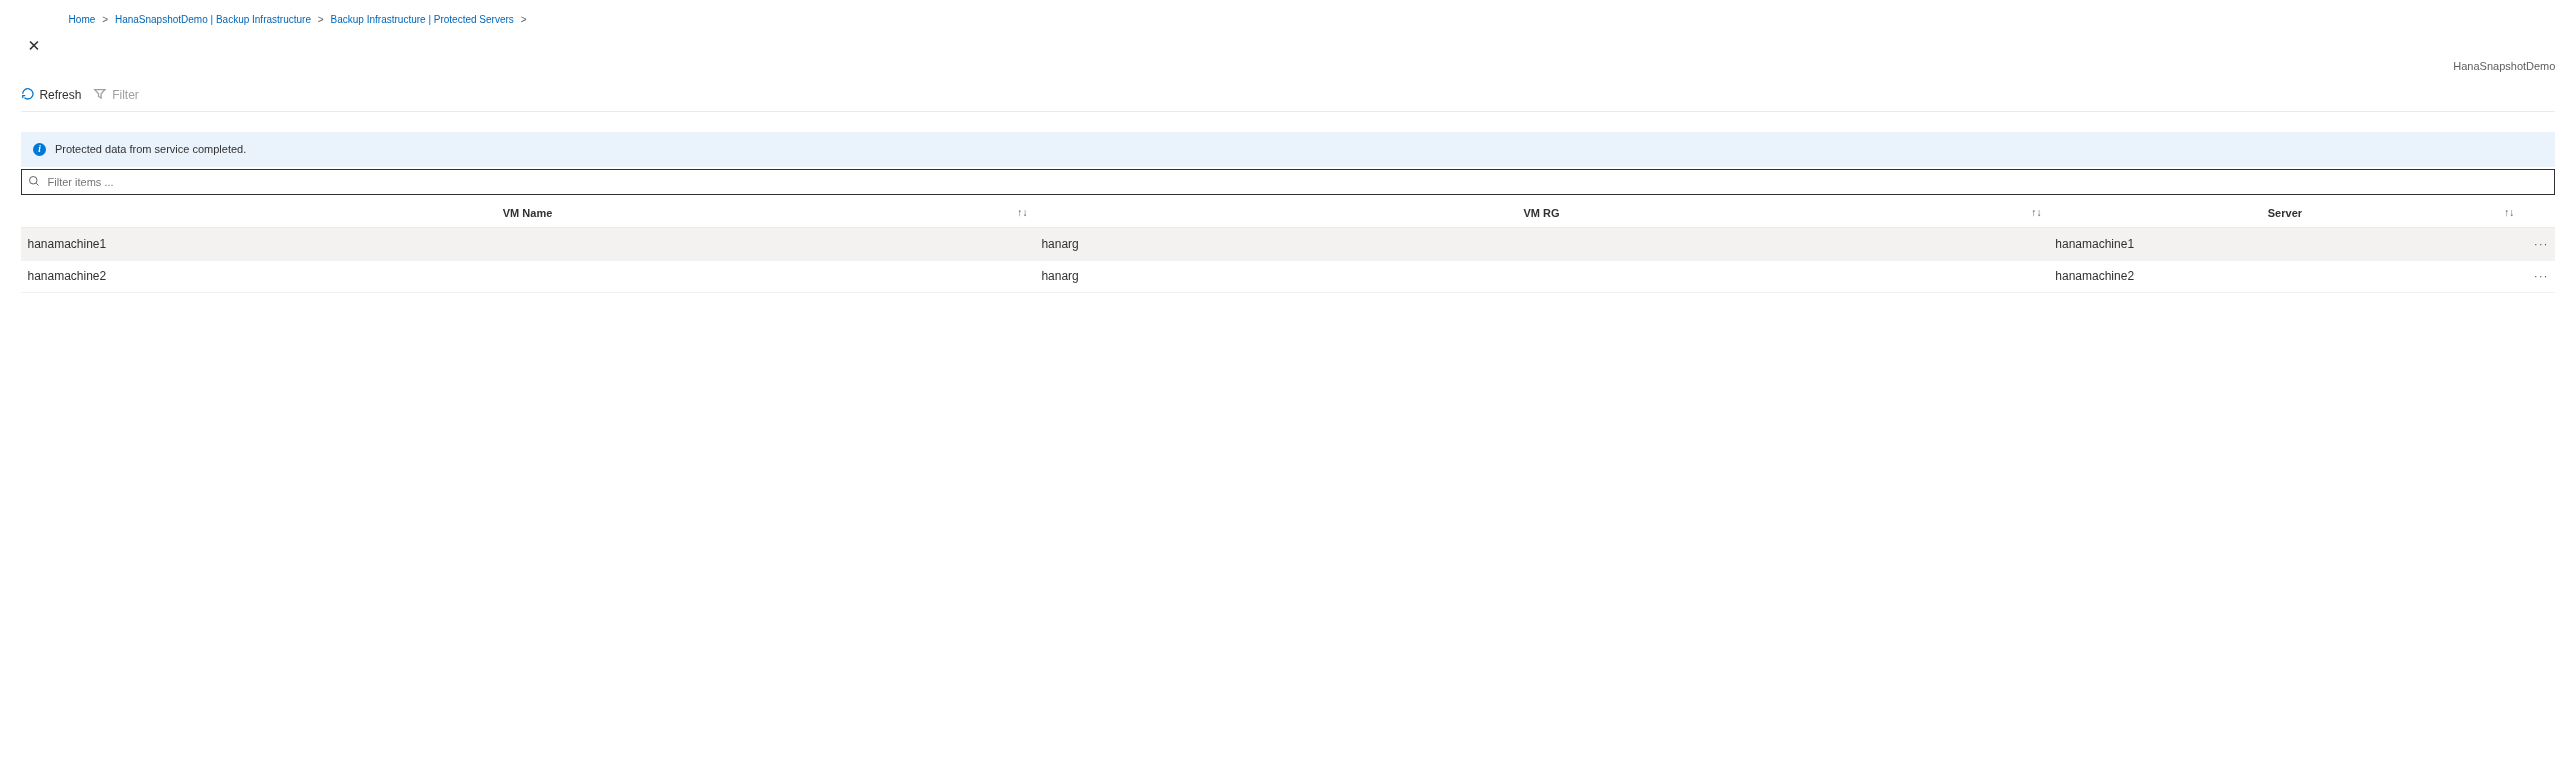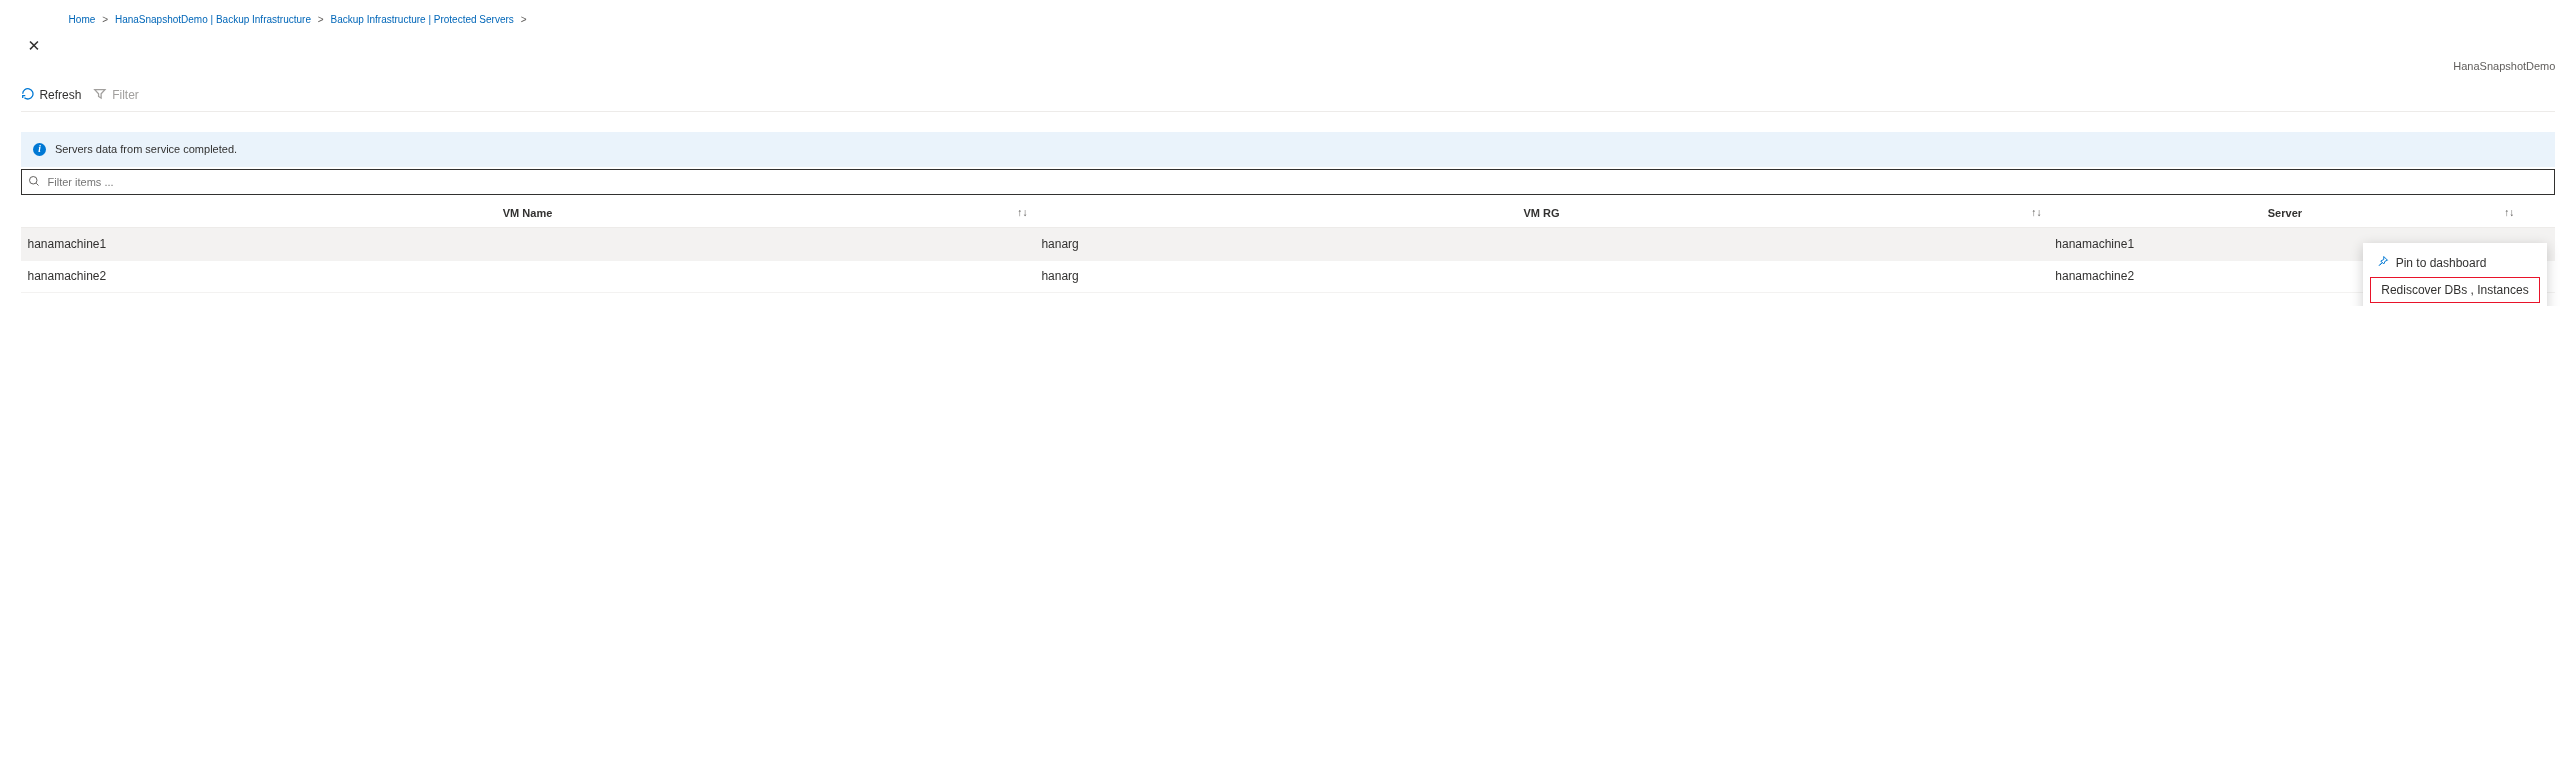--- a/index.html
+++ b/index.html
@@ -73,21 +73,21 @@
       <svg viewBox="0 0 16 16" fill="none" stroke="#a19f9d" stroke-width="1.5">
           <path d="M2 3h12l-4.5 5v5l-3-2V8z"></path>
         </svg>
     </span>
     <span>Filter</span>
   </div>
 </div>
 
 <div class="notice">
   <span class="info-circle">i</span>
-  <span>Servers data from service completed.</span>
+  <span>Protected data from service completed.</span>
 </div>
 
 <div class="filter-box">
   <span class="search-icon">
     <svg viewBox="0 0 16 16" fill="none" stroke="#605e5c" stroke-width="1.3">
         <circle cx="7" cy="7" r="5"></circle>
         <path d="M11 11l3 3"></path>
       </svg>
   </span>
   <input type="text" placeholder="Filter items ..." style="">
@@ -121,35 +121,14 @@
     </tr>
     <tr class="row">
       <td>hanamachine2</td>
       <td>hanarg</td>
       <td>hanamachine2</td>
       <td class="actions">···</td>
     </tr>
   </tbody>
 </table>
 
-<div class="context-menu" style="top:45px; right:8.6px;">
-  <div class="item">
-    <span class="pin-icon">
-      <svg viewBox="0 0 16 16" fill="none" stroke="#0078d4" stroke-width="1.3">
-            <path d="M9 2l5 5-3 1-2 4-2-2-4 4 4-4-2-2 4-2z"></path>
-          </svg>
-    </span>
-    <span>Pin to dashboard</span>
-  </div>
-  <div class="highlight">
-    <div class="item">
-      <span>Rediscover DBs , Instances</span>
-    </div>
-  </div>
-  <div class="item">
-    <span>Unregister</span>
-  </div>
-  <div class="item">
-    <span>Re-register</span>
-  </div>
-</div>
 </div>
 
 
 </body></html>

